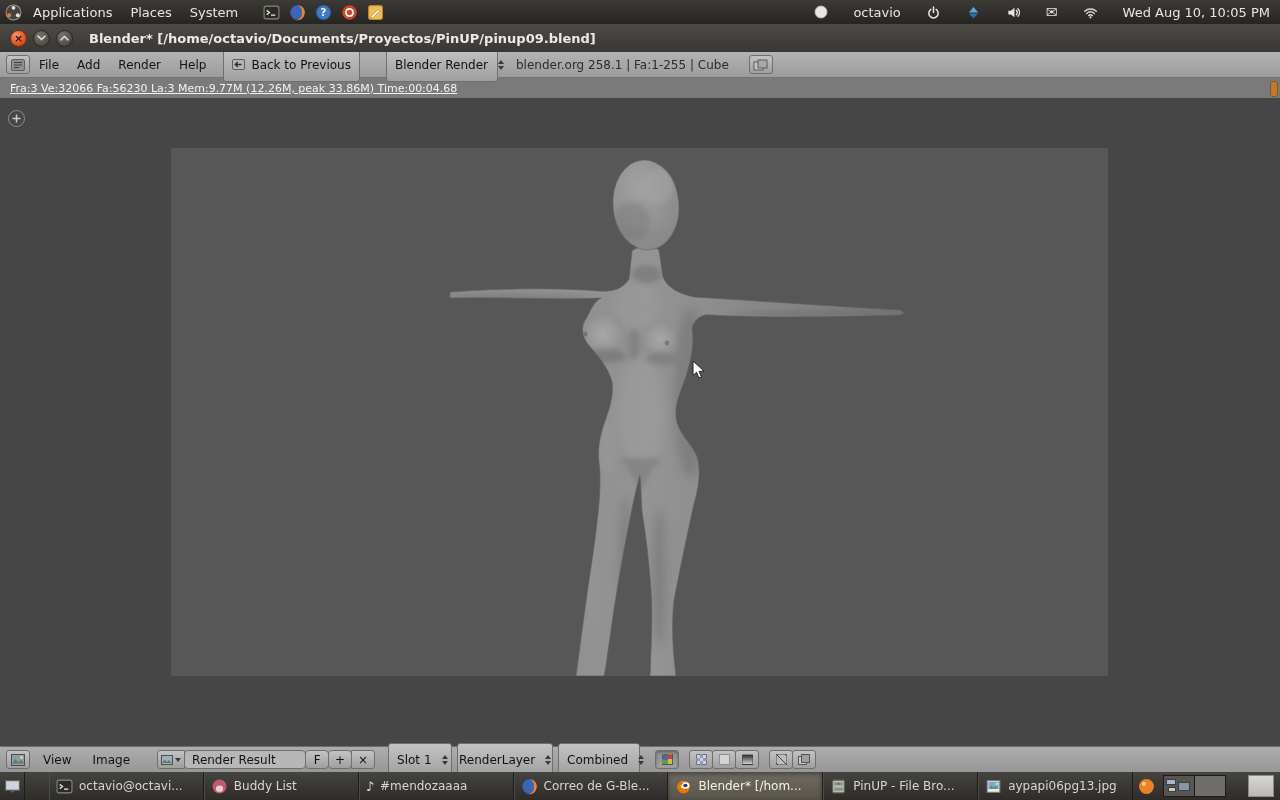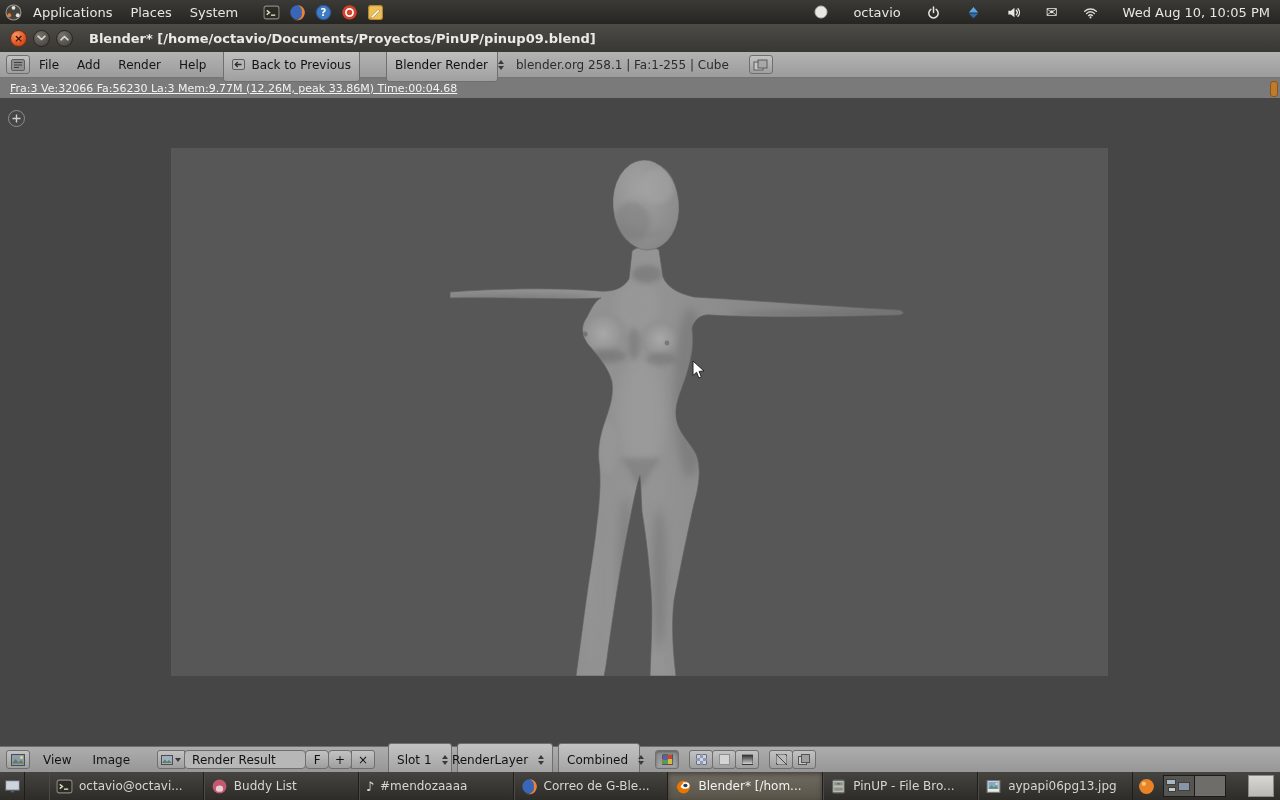--- a/index.html
+++ b/index.html
@@ -376,21 +376,21 @@
         </div>
     </div>
 
     <div class="bbtn" style="margin-left:8px;width:64px;justify-content:space-between;">
       <span>Slot 1</span>
       <span class="updown">
           <span class="tri-u"></span>
           <span class="tri-d"></span>
         </span>
     </div>
-    <div class="bbtn" style="width:96px;justify-content:flex-end;">
+    <div class="bbtn" style="width:96px;justify-content:center;">
       <span>RenderLayer</span>
       <span class="updown">
           <span class="tri-u"></span>
           <span class="tri-d"></span>
         </span>
     </div>
     <div class="bbtn" style="width:82px;justify-content:space-between;">
       <span>Combined</span>
       <span class="updown">
           <span class="tri-u"></span>

